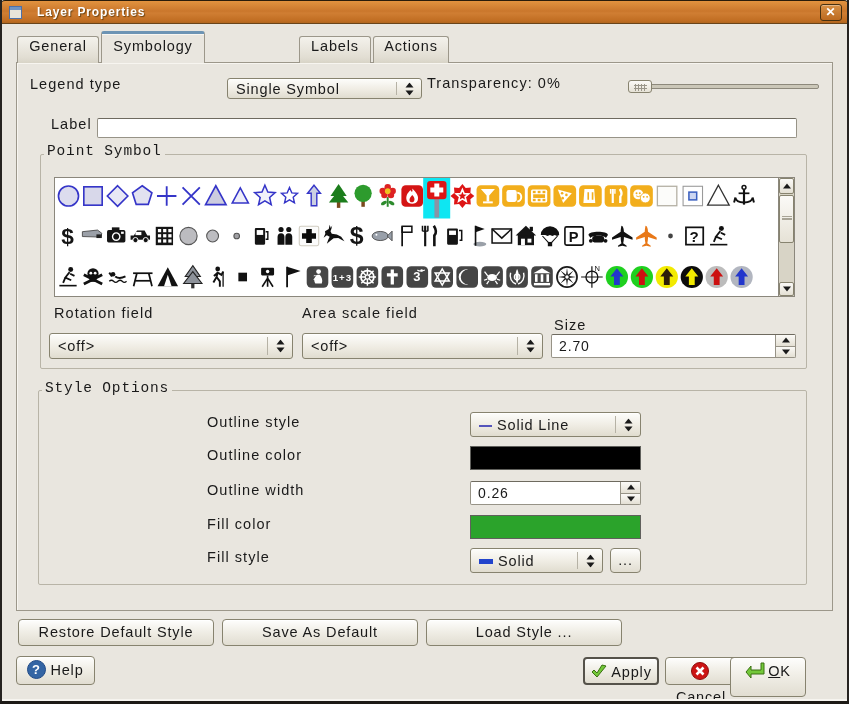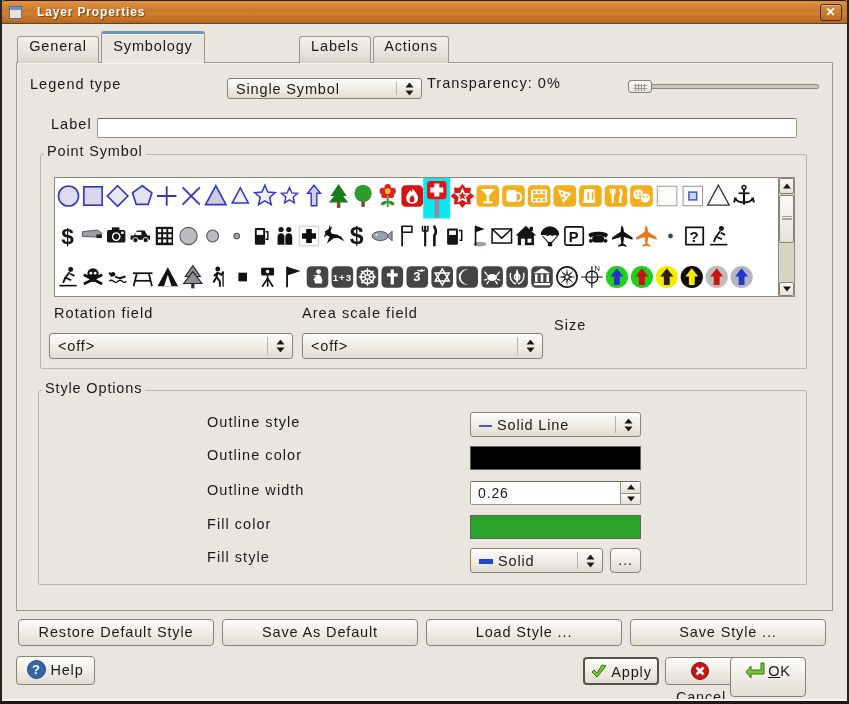--- a/index.html
+++ b/index.html
@@ -23,21 +23,21 @@
 .carr{position:absolute;right:7px;top:50%;transform:translateY(-50%);line-height:0;}
 .entry{position:absolute;background:#fff;border:1px solid #979387;border-top-color:#6e6a5f;border-radius:2px;}
 .spinbox{position:absolute;background:#fff;border:1px solid #979387;border-top-color:#6e6a5f;border-radius:2px;font-size:14px;}
 .stext{position:absolute;left:7px;top:50%;transform:translateY(-50%);}
 .sbtns{position:absolute;right:0;top:0;bottom:0;width:20px;border-left:1px solid #979387;display:flex;flex-direction:column;}
 .sup,.sdn{flex:1;background:linear-gradient(#fbfaf7,#e4e0d4);position:relative;}
 .sup{border-bottom:1px solid #979387;}
 .tu{position:absolute;left:50%;top:50%;transform:translate(-50%,-50%);width:0;height:0;border-left:4px solid transparent;border-right:4px solid transparent;border-bottom:5px solid #1a1a1a;}
 .td{position:absolute;left:50%;top:50%;transform:translate(-50%,-50%);width:0;height:0;border-left:4px solid transparent;border-right:4px solid transparent;border-top:5px solid #1a1a1a;}
 .frame{position:absolute;border:1px solid #b8b4a7;border-radius:2px;}
-.flabel{position:absolute;background:#e9e6df;padding:0 3px;white-space:nowrap;}
+.flabel{position:absolute;background:#e9e6df;padding:0 3px;white-space:nowrap;font-family:Liberation Mono, monospace;}
 .btn{position:absolute;border:1px solid #87836f;border-radius:4px;background:linear-gradient(#fefefd,#f2f0e9 40%,#e1ddd1);text-align:center;box-shadow:inset 0 1px 0 rgba(255,255,255,.9);}
 .swatch{position:absolute;border:1px solid #60605c;}
 .slider-track{position:absolute;height:5px;background:#cbc7b8;border:1px solid #8d897c;border-radius:2px;}
 .slider-handle{position:absolute;width:24px;height:13px;background:linear-gradient(#fbfaf7,#e6e2d6);border:1px solid #87836f;border-radius:3px;}
 .grip{position:absolute;left:5px;top:3px;width:13px;height:7px;background-image:radial-gradient(circle,#9a968a 1px,transparent 1.1px);background-size:3px 3px;}
 </style></head><body>
 <div class="win">
 <div class="edgeL"></div>
     <div class="edgeR"></div>
     <div class="edgeB"></div>
@@ -517,20 +517,31 @@
         </svg></span>
     </div>
 <div class="combo" style="left:302px;top:333px;width:241px;height:26px;">
 <span class="ctext">&lt;off&gt;</span>
       <span class="csep" style="right:24px;"></span>
       <span class="carr"><svg width="9" height="13" viewBox="0 0 9 13">
           <polygon points="4.5,0 8.5,5 0.5,5" fill="#1a1a1a"></polygon>
           <polygon points="4.5,13 8.5,8 0.5,8" fill="#1a1a1a"></polygon>
         </svg></span>
     </div>
+<div class="spinbox" style="left:551px;top:334px;width:245px;height:24px;">
+<span class="stext">2.70</span>
+<span class="sbtns">
+        <span class="sup">
+          <i class="tu"></i>
+        </span>
+        <span class="sdn">
+          <i class="td"></i>
+        </span>
+      </span>
+    </div>
 <div class="frame" style="left:38px;top:390px;width:769px;height:195px;"></div>
 <div class="flabel" style="left:42px;top:380px;">Style Options</div>
 <div class="lbl" style="left:207px;top:414px;">Outline style</div>
 <div class="combo" style="left:470px;top:412px;width:171px;height:25px;">
 <span class="ctext"><span style="display:inline-block;width:13px;height:2px;background:#5555bb;vertical-align:middle;margin-right:5px;"></span>Solid Line</span>
       <span class="csep" style="right:24px;"></span>
       <span class="carr"><svg width="9" height="13" viewBox="0 0 9 13">
           <polygon points="4.5,0 8.5,5 0.5,5" fill="#1a1a1a"></polygon>
           <polygon points="4.5,13 8.5,8 0.5,8" fill="#1a1a1a"></polygon>
         </svg></span>
@@ -557,21 +568,20 @@
       <span class="csep" style="right:24px;"></span>
       <span class="carr"><svg width="9" height="13" viewBox="0 0 9 13">
           <polygon points="4.5,0 8.5,5 0.5,5" fill="#1a1a1a"></polygon>
           <polygon points="4.5,13 8.5,8 0.5,8" fill="#1a1a1a"></polygon>
         </svg></span>
     </div>
 <div class="btn" style="left:610px;top:548px;width:31px;height:25px;line-height:22px;">...</div>
 <div class="btn" style="left:18px;top:619px;width:196px;height:27px;line-height:25px;">Restore Default Style</div>
 <div class="btn" style="left:222px;top:619px;width:196px;height:27px;line-height:25px;">Save As Default</div>
 <div class="btn" style="left:426px;top:619px;width:196px;height:27px;line-height:25px;">Load Style ...</div>
-<div class="btn" style="left:630px;top:619px;width:196px;height:27px;line-height:25px;">Save Style ...</div>
 <div class="btn" style="left:16px;top:656px;width:79px;height:29px;line-height:27px;">
 <svg width="19" height="19" viewBox="0 0 19 19" style="vertical-align:-4px;margin-right:4px;">
         <circle cx="9.5" cy="9.5" r="9" fill="#3465a4" stroke="#204a87"></circle>
         <text x="9.5" y="14" text-anchor="middle" font-size="13" font-weight="bold" fill="#fff">?</text>
       </svg>Help</div>
 <div class="btn" style="left:583px;top:657px;width:76px;height:28px;line-height:26px;border:2px solid #55524a;border-radius:4px;">
 <svg width="18" height="16" viewBox="0 0 18 16" style="vertical-align:-3px;margin-right:3px;">
         <path d="M2,8 L7,13 L16,2 L12,1 L7,9 L4,6 Z" fill="#73c839" stroke="#3a7012" stroke-width="1"></path>
       </svg>Apply</div>
 <div class="btn" style="left:665px;top:657px;width:72px;height:28px;line-height:26px;">

